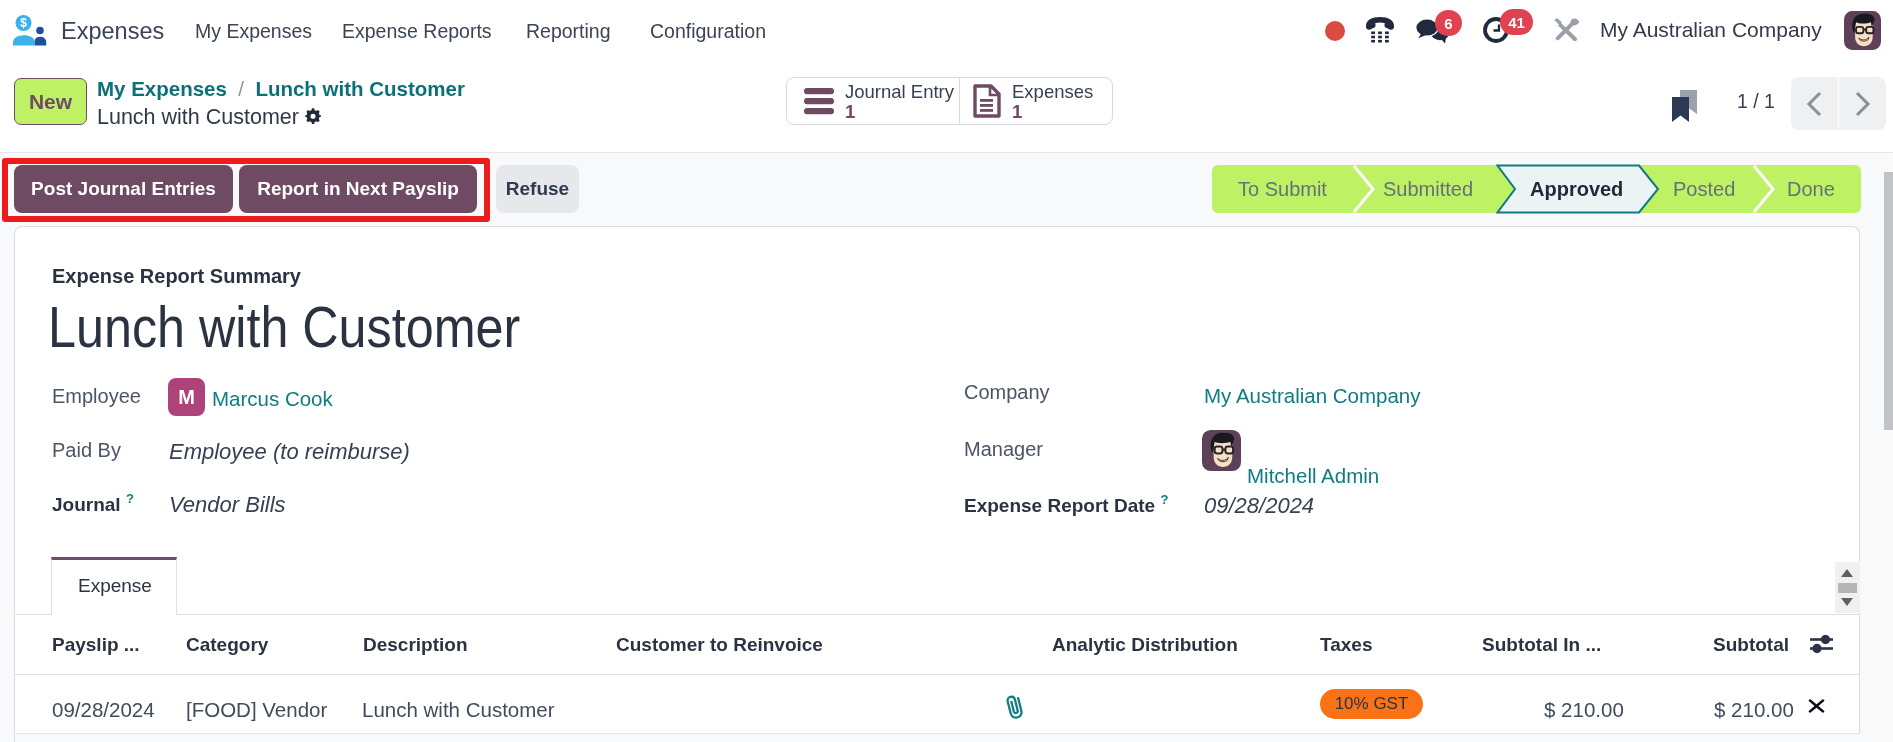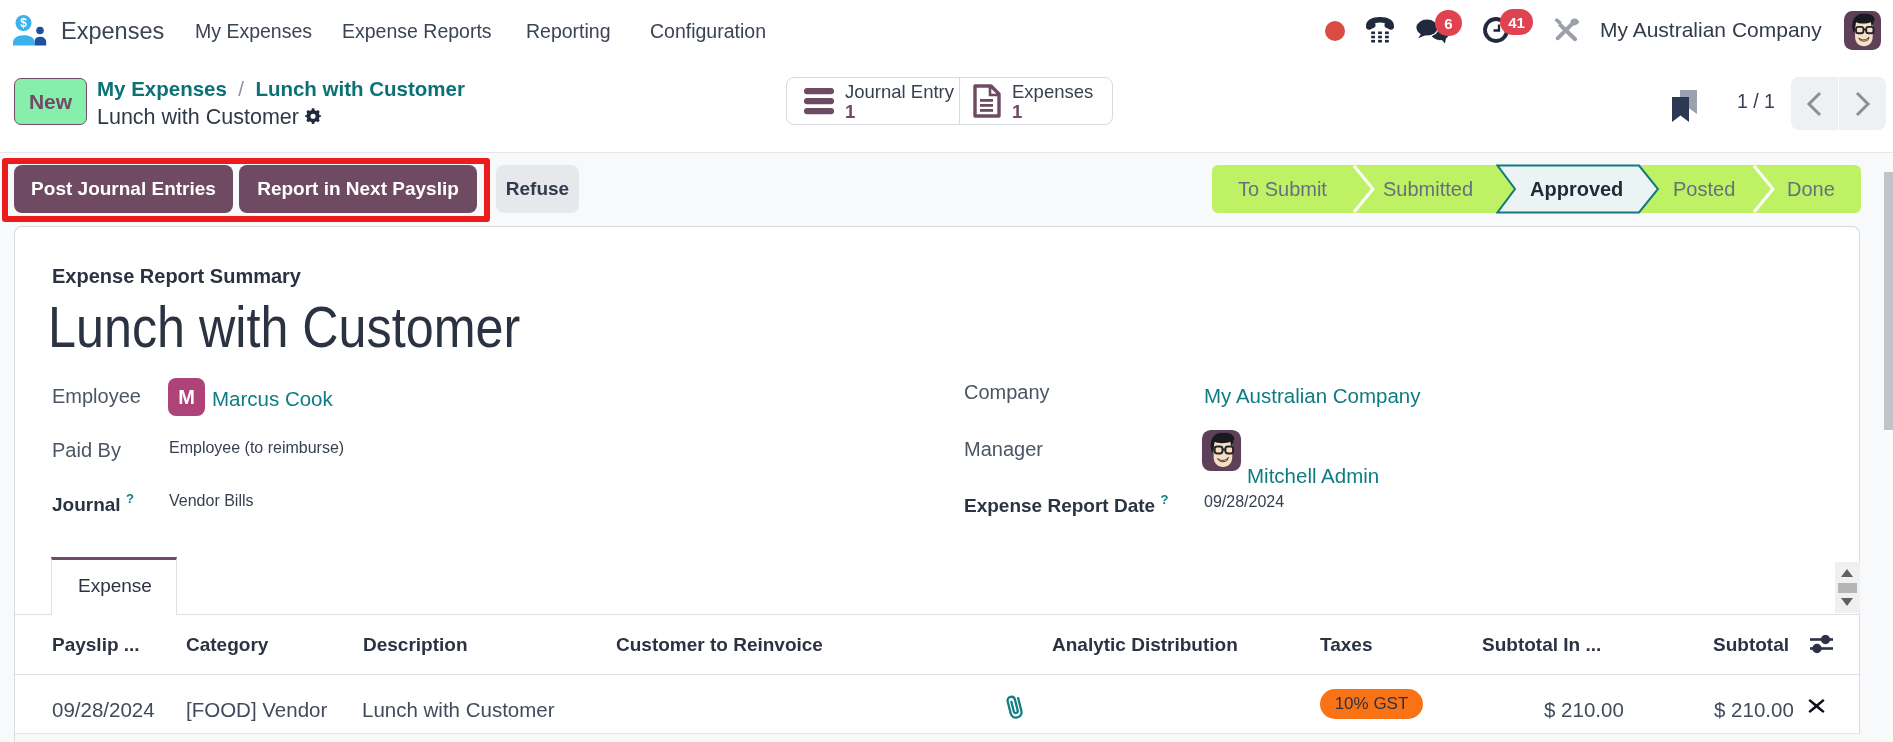--- a/index.html
+++ b/index.html
@@ -7,21 +7,21 @@
 body { font-family:"Liberation Sans", sans-serif; color:#374151; }
 .abs { position:absolute; }
 #page { position:relative; width:1893px; height:742px; }
 
 
 #nav { position:absolute; left:0; top:0; width:1893px; height:62px; background:#fff; }
 .navtxt { position:absolute; top:0; height:62px; display:flex; align-items:center; font-size:19.5px; color:#3b4453; }
 #brand { position:absolute; left:61px; top:0; height:62px; display:flex; align-items:center; font-size:23.5px; font-weight:500; color:#3b4453; }
 
 
-#newbtn { position:absolute; left:14px; top:78px; width:73px; height:47px; border:1px solid #714B67; border-radius:7px; background:#86efac; color:#714B67; font-size:21px; font-weight:bold; display:flex; align-items:center; justify-content:center; }
+#newbtn { position:absolute; left:14px; top:78px; width:73px; height:47px; border:1px solid #714B67; border-radius:7px; background:#bef264; color:#714B67; font-size:21px; font-weight:bold; display:flex; align-items:center; justify-content:center; }
 .bc1 { position:absolute; left:97px; top:77px; font-size:20.5px; font-weight:bold; color:#0c7177; }
 .bc2 { position:absolute; left:97px; top:105px; font-size:21.5px; color:#2f3847; }
 #statbox { position:absolute; left:786px; top:77px; width:327px; height:48px; background:#fff; border:1px solid #d8dade; border-radius:8px; display:flex; }
 .statcell { display:flex; align-items:center; padding-left:17px; white-space:nowrap; }
 .statcell:first-child { width:172px; }
 .statcell:last-child { width:153px; padding-left:13px; }
 .statcell + .statcell { border-left:1px solid #d8dade; }
 .statlabel { font-size:18.5px; color:#374151; line-height:21px; }
 .statnum { font-size:18.5px; font-weight:bold; color:#714B67; line-height:20px; }
 
@@ -39,21 +39,21 @@
 #redbox { position:absolute; left:2px; top:158px; width:488px; height:64px; border:6px solid #ec1c1c; border-radius:3px; }
 
 
 #statusbar { position:absolute; left:1212px; top:165px; width:649px; height:48px; background:#bef264; border-radius:6px; }
 .step { position:absolute; top:0; height:48px; display:flex; align-items:center; font-size:20px; color:#65707f; }
 
 
 #sheet { position:absolute; left:14px; top:226px; width:1846px; height:516px; background:#fff; border:1px solid #d9dbde; border-radius:8px 8px 0 0; border-bottom:none; }
 .lbl { position:absolute; font-size:20px; color:#4c5564; }
 .lblb { position:absolute; font-size:19px; font-weight:bold; color:#2b3342; }
-.val { position:absolute; font-size:16px; color:#374151; }
+.val { position:absolute; font-size:22px; color:#374151;font-style:italic; }
 .link { position:absolute; font-size:20.5px; color:#0e7c82; }
 .q { color:#0e7c82; font-size:13px; vertical-align:8px; }
 
 
 .th { position:absolute; font-size:19px; font-weight:bold; color:#2b3342; }
 .td { position:absolute; font-size:20.5px; color:#414b5b; }
 
 
 #sbar { position:absolute; left:1885px; top:153px; width:8px; height:589px; background:#fafafa; }
 #sthumb { position:absolute; left:1884px; top:172px; width:9px; height:258px; background:#c1c3c6; }

